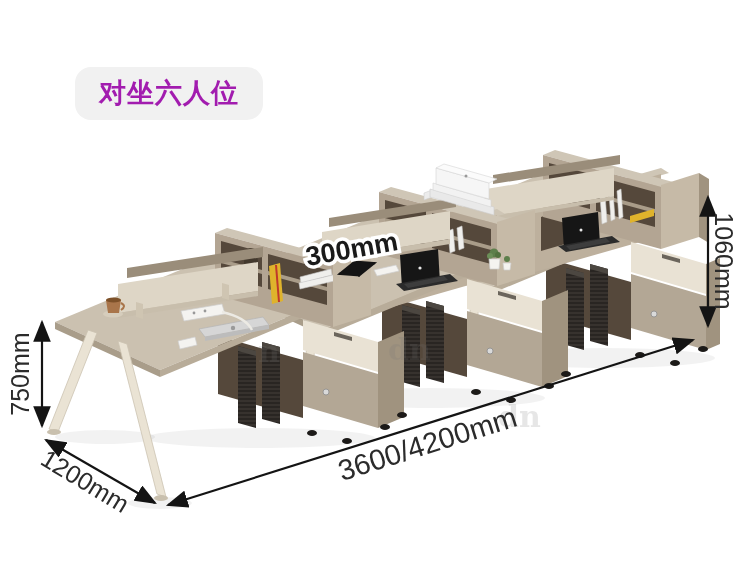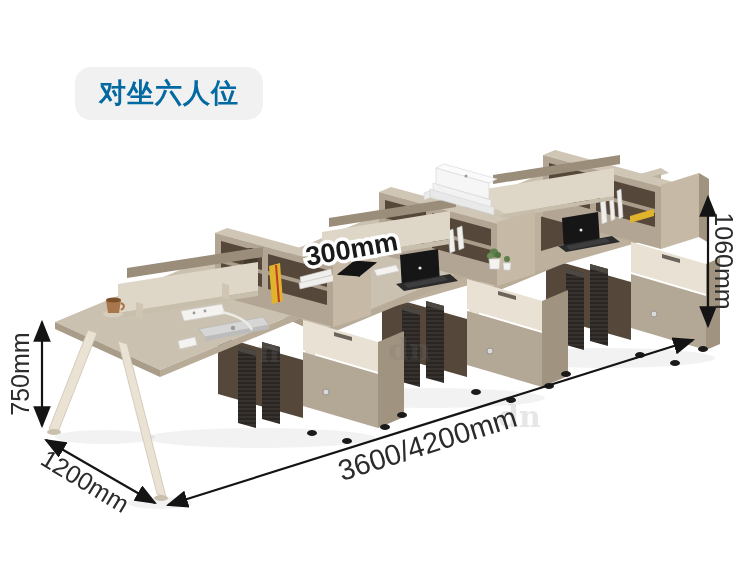--- a/index.html
+++ b/index.html
@@ -1,18 +1,18 @@
 <!DOCTYPE html>
 <html><head>
 <meta charset="utf-8">
 <style>
   html,body{margin:0;padding:0;background:#fff;}
   #stage{position:relative;width:750px;height:585px;background:#ffffff;overflow:hidden;
          font-family:"Liberation Sans",sans-serif;}
-  #badge{position:absolute;left:75px;top:67px;background:#f1f1f1;color:#0369a1;
+  #badge{position:absolute;left:75px;top:67px;background:#f1f1f1;color:#a21caf;
          font-size:27px;font-weight:600;letter-spacing:1px;padding:11px 24px;
          border-radius:16px;line-height:1.15;}
   svg{position:absolute;left:0;top:0;}
   
   .wood-top{fill:#cfc6b6}
   .wood-face{fill:#b3a593}.wood-face2{fill:#bdb09d}
   .wood-side{fill:#a0937f}.col{fill:#c6baa7}
   .dark{fill:#55483b}.shelf{fill:#a99c89}
   .desk{fill:#cbc1b0}.desk-edgeL{fill:#a99d8a}.desk-edgeR{fill:#b8ac99}
   .cream{fill:#e9e2d4}.panel{fill:#ded6c6}.panel-shade{fill:#c8beac}.rail{fill:#9a8d7a}

